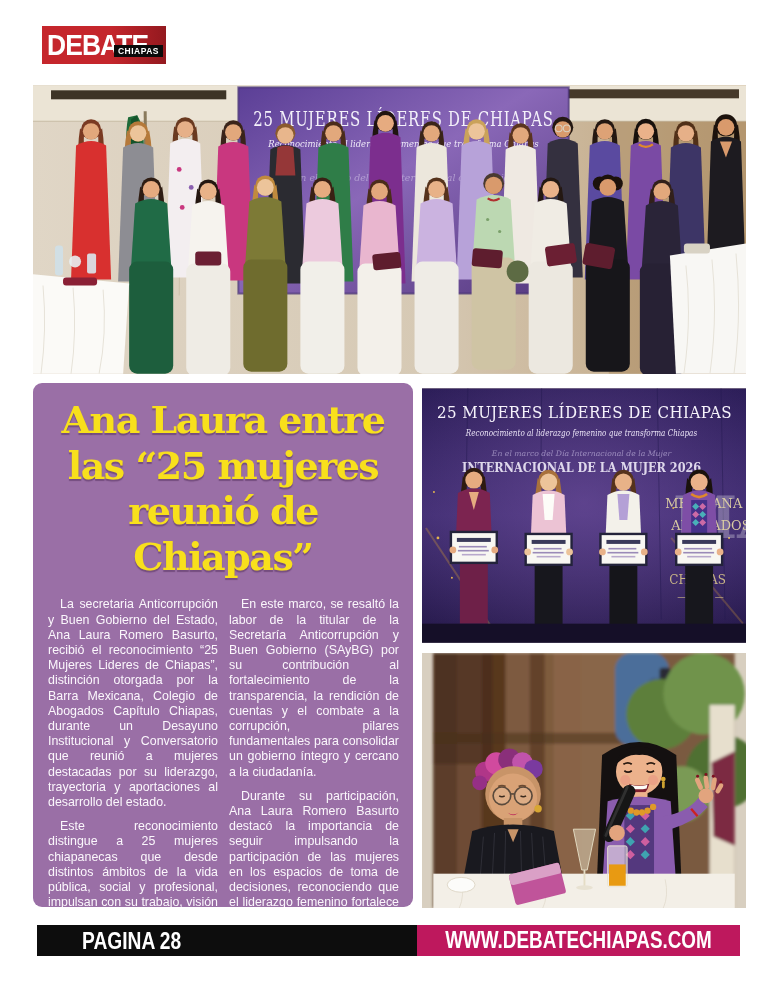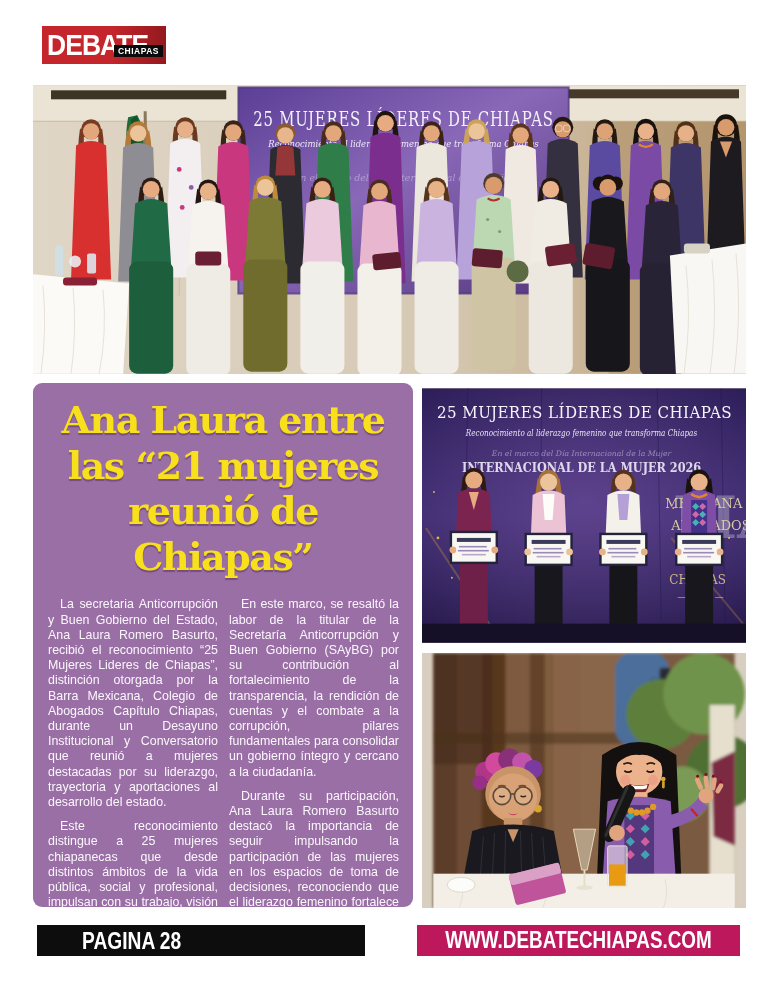--- a/index.html
+++ b/index.html
@@ -29,21 +29,21 @@
           border-bottom-right-radius:32px;overflow:hidden;border-radius:9px;}
   .headline{margin:14px 8px 10px 8px;text-align:center;color:#f8e01c;
             font-family:"DejaVu Serif",serif;font-weight:bold;font-size:38px;line-height:1.2;
             letter-spacing:-1.5px;text-shadow:0 2px 1px rgba(70,35,80,.45);}
   .cols{display:flex;gap:11px;padding:8px 14px 0 15px;}
   .col{width:170px;color:#fbf7fc;font-size:12.4px;line-height:15.2px;text-align:justify;
        hyphens:auto;-webkit-hyphens:auto;}
   .col p{margin:0 0 9px 0;text-indent:12px;}
 
   
-  .footer-black{position:absolute;left:37px;top:925px;width:328px;height:31px;background:#0d0d0d;}
+  .footer-black{position:absolute;left:37px;top:925px;width:380px;height:31px;background:#0d0d0d;}
   .footer-gray{position:absolute;left:417px;top:925px;width:323px;height:31px;background:#be185d;
                display:flex;align-items:center;justify-content:center;}
   .pagetxt{position:absolute;left:45px;top:2px;color:#fff;font-weight:bold;font-size:24px;
            letter-spacing:0;transform:scaleX(.8);transform-origin:left center;white-space:nowrap;}
   .webtxt{color:#fff;font-weight:bold;font-size:23px;transform:scaleX(.82);white-space:nowrap;}
 </style>
 </head>
 <body>
 
 <div class="page">
@@ -306,21 +306,21 @@
         <path d="M636,170 L712,158 L712,288 L642,288 Z" fill="#f8f7f4"></path>
         <path d="M652,180 Q658,234 650,288 M678,174 Q684,230 676,288 M702,168 Q708,228 700,288" stroke="#e6e2d8" fill="none"></path>
         <rect x="650" y="158" width="26" height="10" rx="3" fill="#d8d2c4"></rect>
       </g>
     </svg>
   </div>
 
   <div class="artbox">
     <div class="headline">
       <div>Ana Laura entre</div>
-      <div>las “21 mujeres</div>
+      <div>las “25 mujeres</div>
       <div>reunió de Chiapas”</div>
     </div>
     <div class="cols">
       <div class="col">
         <p>La secretaria Anticorrupción y Buen Gobierno del Estado, Ana Laura Romero Basurto, recibió el reconocimiento “25 Mujeres Lideres de Chiapas”, distinción otorgada por la Barra Mexicana, Colegio de Abogados Capítulo Chiapas, durante un Desayuno Institucional y Conversatorio que reunió a mujeres destacadas por su liderazgo, trayectoria y aportaciones al desarrollo del estado.</p>
         <p>Este reconocimiento distingue a 25 mujeres chiapanecas que desde distintos ámbitos de la vida pública, social y profesional, impulsan con su trabajo, visión y compromiso el fortalecimiento institucional y el progreso de la sociedad.</p>
       </div>
       <div class="col">
         <p>En este marco, se resaltó la labor de la titular de la Secretaría Anticorrupción y Buen Gobierno (SAyBG) por su contribución al fortalecimiento de la transparencia, la rendición de cuentas y el combate a la corrupción, pilares fundamentales para consolidar un gobierno íntegro y cercano a la ciudadanía.</p>
         <p>Durante su participación, Ana Laura Romero Basurto destacó la importancia de seguir impulsando la participación de las mujeres en los espacios de toma de decisiones, reconociendo que el liderazgo femenino fortalece la construcción de instituciones más justas, éticas y comprometidas con el bienestar colectivo.</p>

